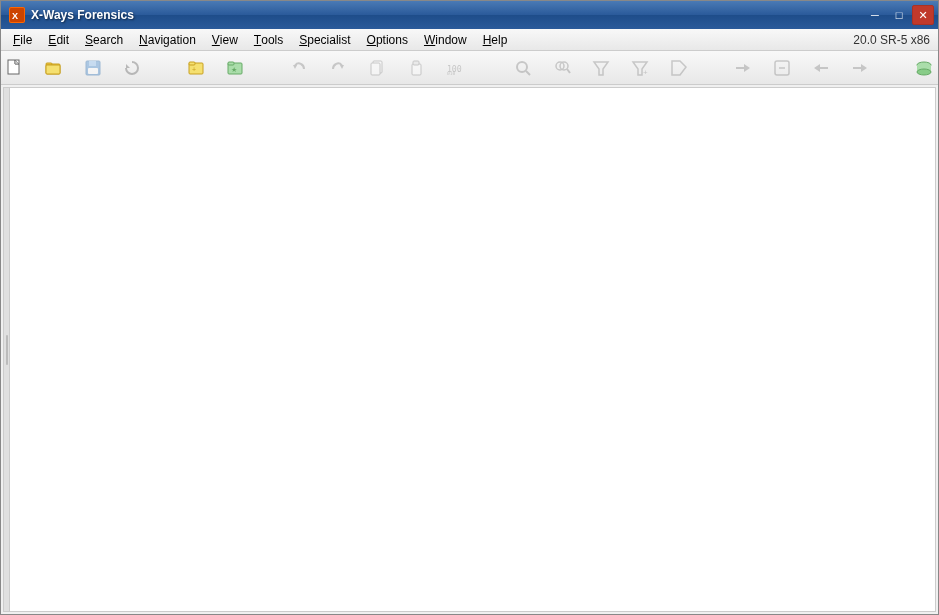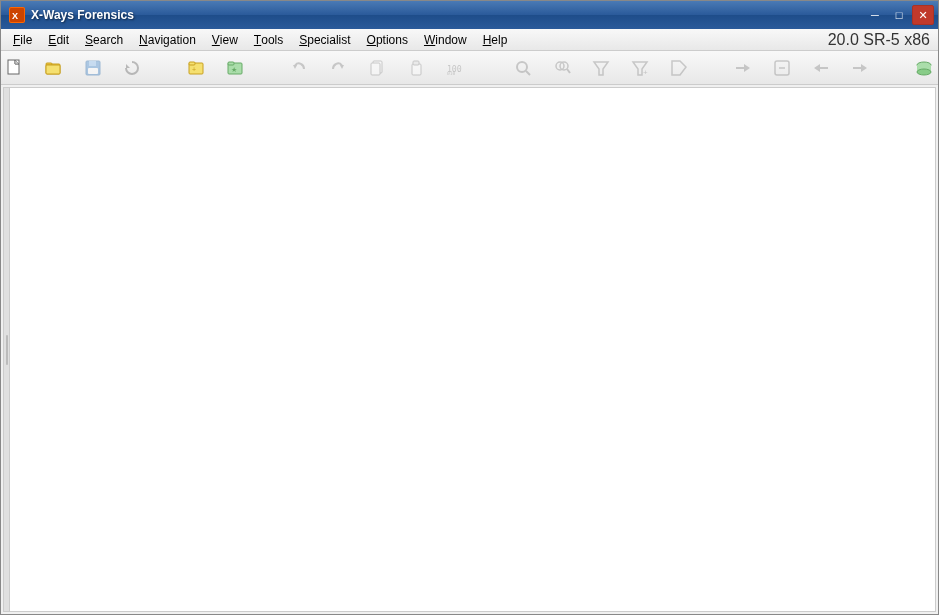--- a/index.html
+++ b/index.html
@@ -121,21 +121,21 @@
 
     .menu-item span {
       text-decoration: none;
     }
 
     .menu-item .underline {
       text-decoration: underline;
     }
 
     .menu-version {
-      font-size: 16px;
+      font-size: 12px;
       color: #333;
       padding-right: 4px;
     }
 
     
     .toolbar {
       height: 34px;
       background: linear-gradient(to bottom, #f8f8f8, #e8e8e8);
       border-bottom: 1px solid #ccc;
       display: flex;

